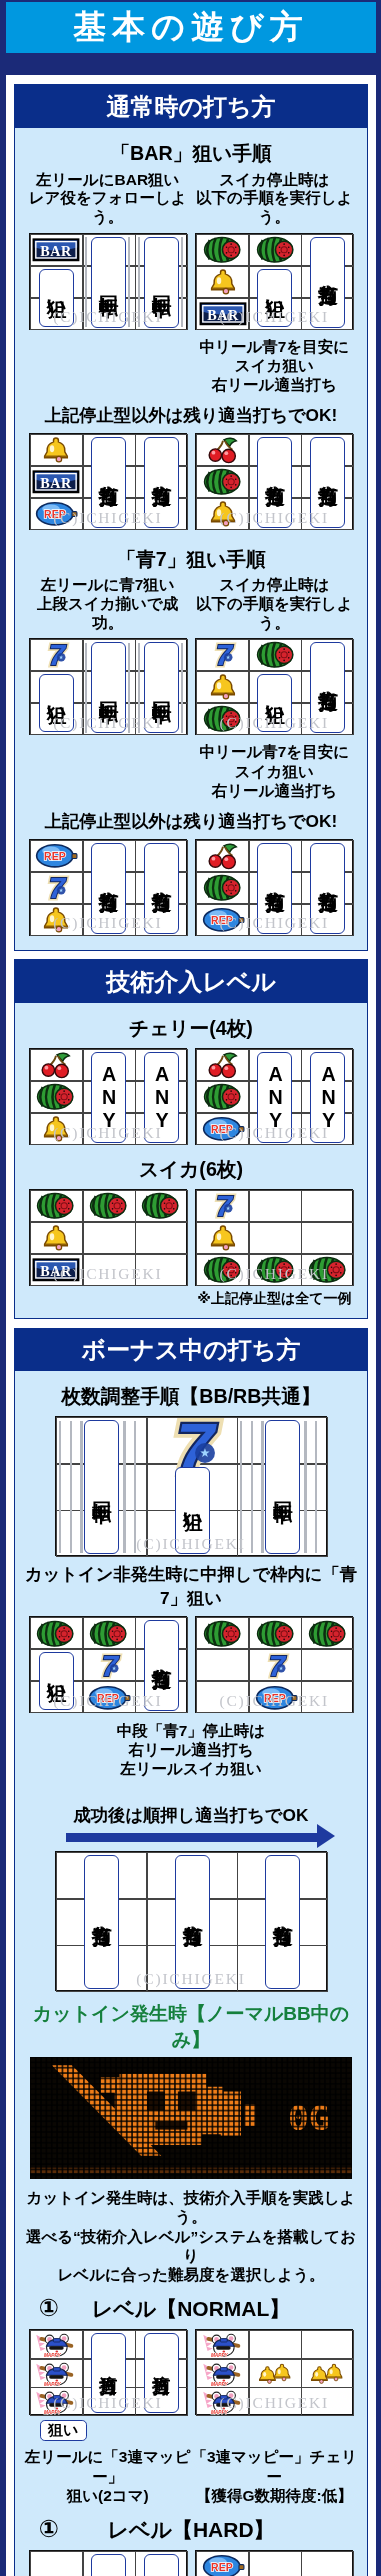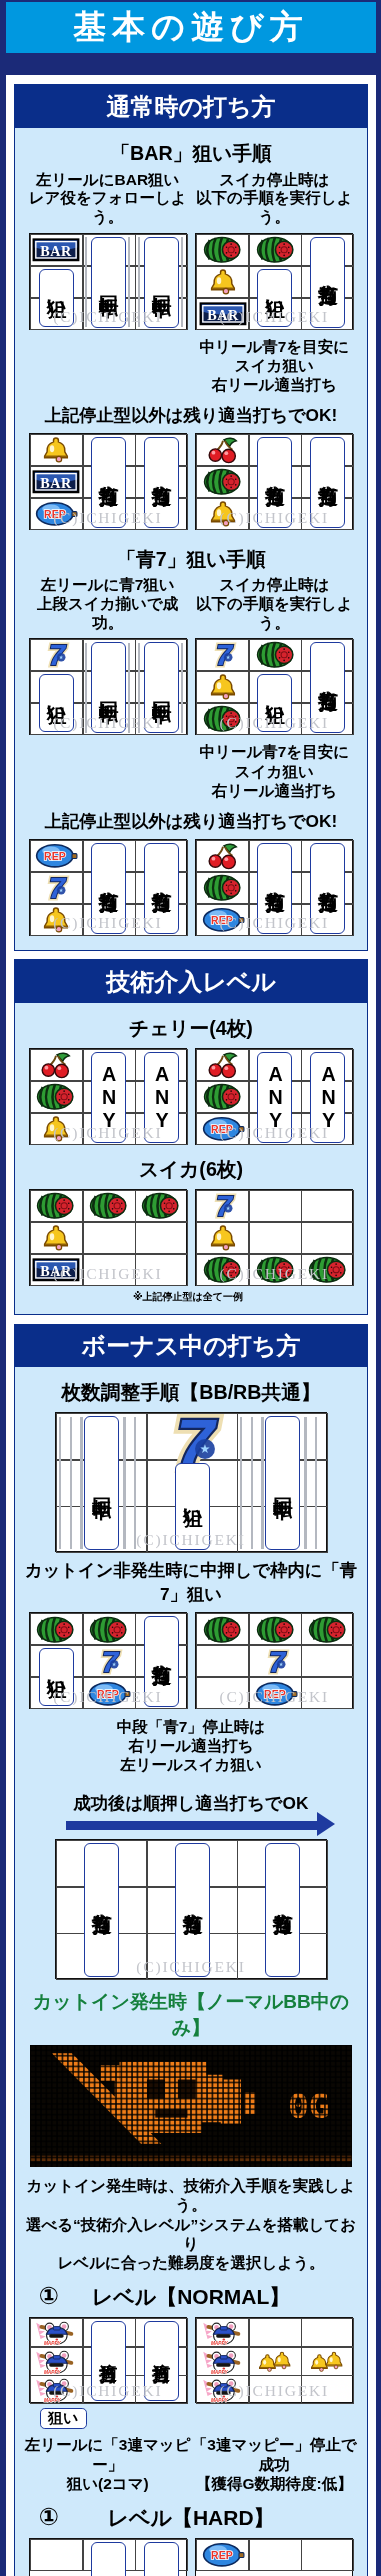--- a/index.html
+++ b/index.html
@@ -12,21 +12,21 @@
   .section{border:1.8px solid #0a2e8a;background:#cfe9fb;margin-bottom:8.4px}
   .sec-head{background:#0a2e8a;color:#fff;font-size:24px;font-weight:bold;text-align:center;padding:5.4px 0}
   .sec-body{padding:7.2px 9px 10.7px}
   .subtitle{font-size:19.7px;font-weight:bold;text-align:center;margin:4.8px 0 3.6px}
   .pre{white-space:pre-line}
   .cols{display:flex;margin:2.4px 0}
   .col{flex:1 1 50%}
   .note{font-size:15.5px;font-weight:bold;text-align:center;line-height:1.2}
   .caption{font-size:15.5px;font-weight:bold;text-align:center;line-height:1.25;margin-top:3.6px}
   .ok-note{font-size:17.3px;font-weight:bold;text-align:center;margin:8.4px 0 2.4px}
-  .right-note{font-size:10px;font-weight:bold;text-align:center;margin:3.6px 6px 0 0}
+  .right-note{font-size:14px;font-weight:bold;text-align:right;margin:3.6px 6px 0 0}
   .grids-row{display:flex;justify-content:center;gap:8.4px;margin:6px 0 3.6px;align-items:flex-start}
   .grid{position:relative;background:#fff;border:1.8px solid #111;flex:0 0 auto}
   .cell{position:absolute;border:0.6px solid #444;display:flex;align-items:center;justify-content:center;overflow:visible}
   .sym{width:94%;height:92%;display:flex;align-items:center;justify-content:center;z-index:2}
   .sym svg{width:100%;height:100%;overflow:visible}
   .sym.big{transform:scale(1.55);transform-origin:50% 20%;z-index:2}
   .spin{position:absolute;background:repeating-linear-gradient(90deg,#b4b8c0 0 2.4px,transparent 2.4px 10.7px);z-index:1}
   .ovl{position:absolute;background:#fff;border:1.8px solid #1e3a9f;border-radius:6px;display:flex;align-items:center;justify-content:center;writing-mode:vertical-rl;text-orientation:upright;font-weight:bold;z-index:3;letter-spacing:1.2px;line-height:1}
   .wm{position:absolute;bottom:2.4px;left:0;right:0;text-align:center;font-family:"Liberation Serif","DejaVu Serif",serif;font-size:15.5px;color:#c3c5cb;letter-spacing:1.8px;z-index:4;white-space:nowrap;overflow:hidden}
   .blue-title{color:#15803d;font-size:19px;font-weight:bold;text-align:center;margin:9.5px 0 4.8px}
@@ -918,21 +918,21 @@
               </div>
               <div class="cell" style="left: 105px; top: 64px; width: 53px; height: 32px;"></div>
               <div class="wm">(C)ICHIGEKI</div>
             </div>
         </div>
         <div class="cols">
           <div class="col caption pre">中段「青7」停止時は
 右リール適当打ち
 左リールスイカ狙い</div>
         </div>
-        <div class="ok-note" style="margin-top:16px">成功後は順押し適当打ちでOK</div>
+        <div class="ok-note" style="margin-top:24px">成功後は順押し適当打ちでOK</div>
         <div class="arrow"></div>
         <div class="grids-row">
           <div class="grid" style="width: 272px; height: 140px;">
               <div class="cell" style="left: 0px; top: 0px; width: 91px; height: 47px;"></div>
               <div class="cell" style="left: 91px; top: 0px; width: 91px; height: 47px;"></div>
               <div class="cell" style="left: 181px; top: 0px; width: 91px; height: 47px;"></div>
               <div class="cell" style="left: 0px; top: 47px; width: 91px; height: 47px;"></div>
               <div class="cell" style="left: 91px; top: 47px; width: 91px; height: 47px;"></div>
               <div class="cell" style="left: 181px; top: 47px; width: 91px; height: 47px;"></div>
               <div class="cell" style="left: 0px; top: 93px; width: 91px; height: 47px;"></div>
@@ -1143,21 +1143,21 @@
               </div>
               <div class="cell" style="left: 53px; top: 57px; width: 53px; height: 29px;"></div>
               <div class="cell" style="left: 105px; top: 57px; width: 53px; height: 29px;"></div>
               <div class="wm">(C)ICHIGEKI</div>
             </div>
         </div>
         <div><span class="aim-tag">狙い</span></div>
         <div class="cols">
           <div class="col caption pre">左リールに「3連マッピー」
 狙い(2コマ)</div>
-          <div class="col caption pre">「3連マッピー」停止で成功
+          <div class="col caption pre">「3連マッピー」チェリー
 【獲得G数期待度:低】</div>
         </div>
 
         <div class="lvl-title">
           <span class="step">①</span>
           <span>レベル【HARD】</span>
         </div>
         <div class="grids-row">
           <div class="grid" style="width: 158px; height: 97px;">
               <div class="cell" style="left: 0px; top: 0px; width: 53px; height: 32px;"></div>

